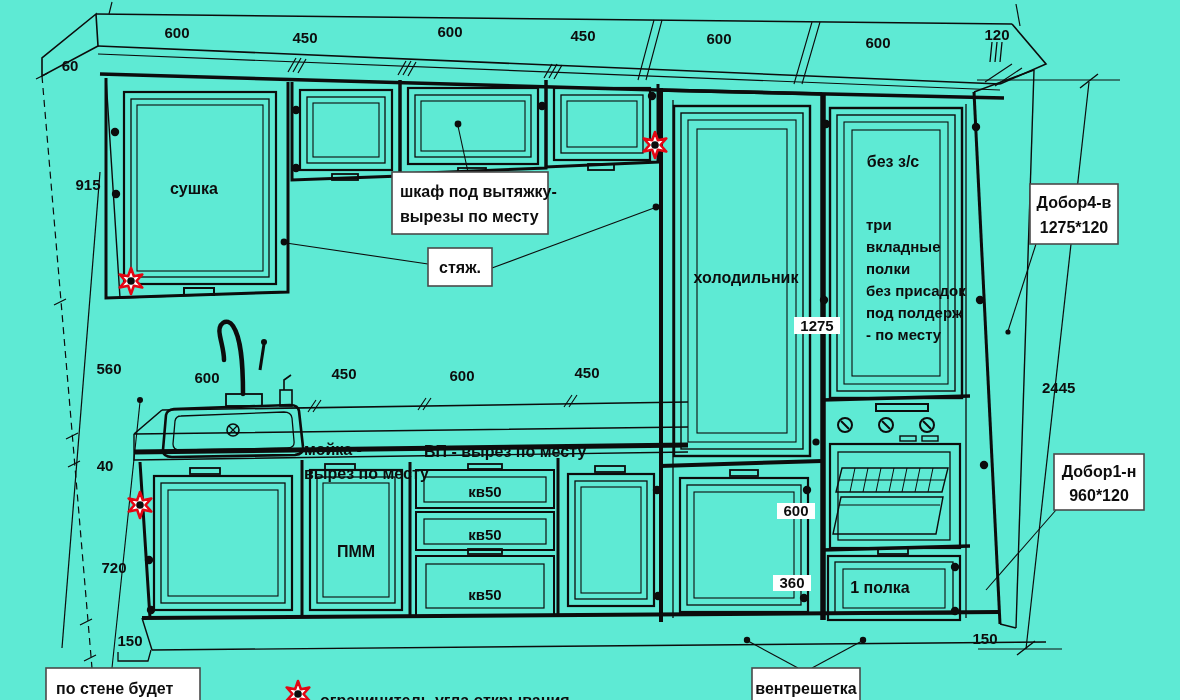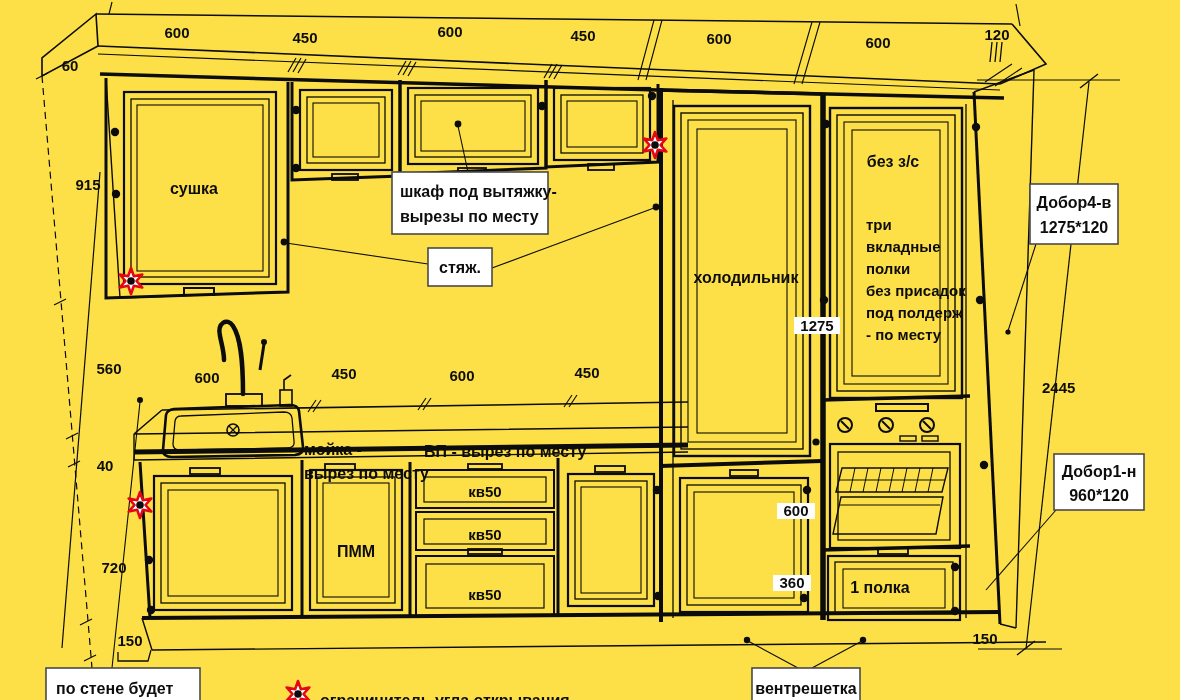--- a/index.html
+++ b/index.html
@@ -1,16 +1,16 @@
 <!DOCTYPE html>
 <html><head>
 <meta charset="utf-8">
 <style>
   html,body{margin:0;padding:0;background:#ffffff;}
-  .stage{width:1180px;height:700px;position:relative;overflow:hidden;background:#fde047;}
+  .stage{width:1180px;height:700px;position:relative;overflow:hidden;background:#5eead4;}
   svg{display:block;}
   text{font-family:"Liberation Sans",sans-serif;font-weight:bold;fill:#0d0d0d;}
   .dim{font-size:15px;}
   .lbl{font-size:16px;}
   .lbl-s{font-size:15px;}
   .anno rect{fill:#ffffff;stroke:#4a4a4a;stroke-width:1.6;}
   .ln{stroke:#0c0c0c;fill:none;}
 </style>
 </head>
 <body>

